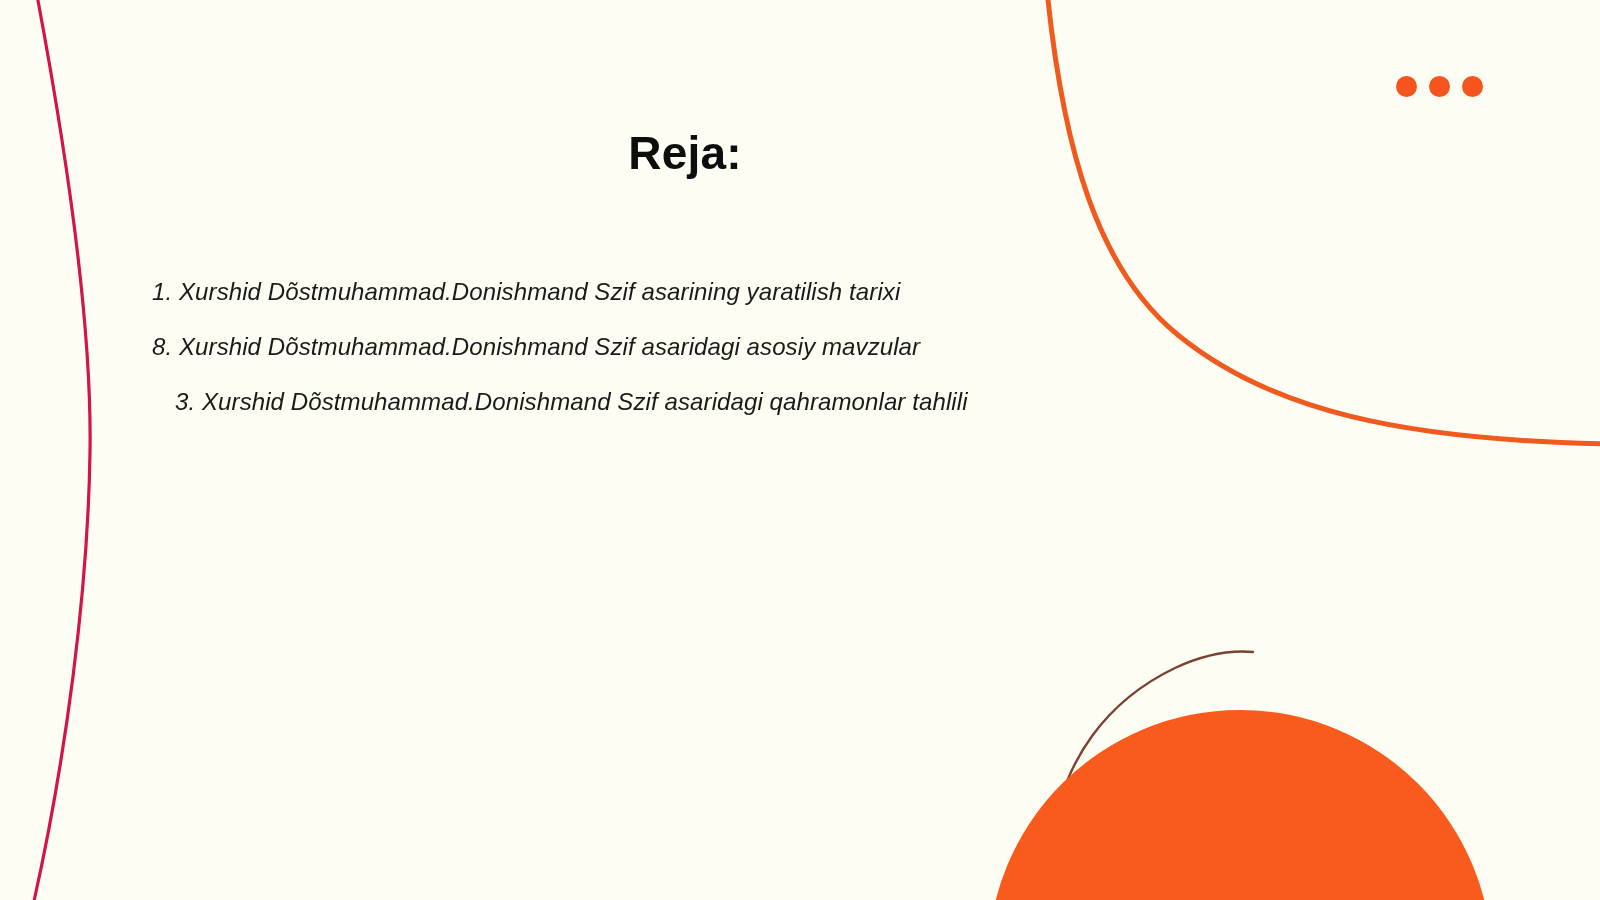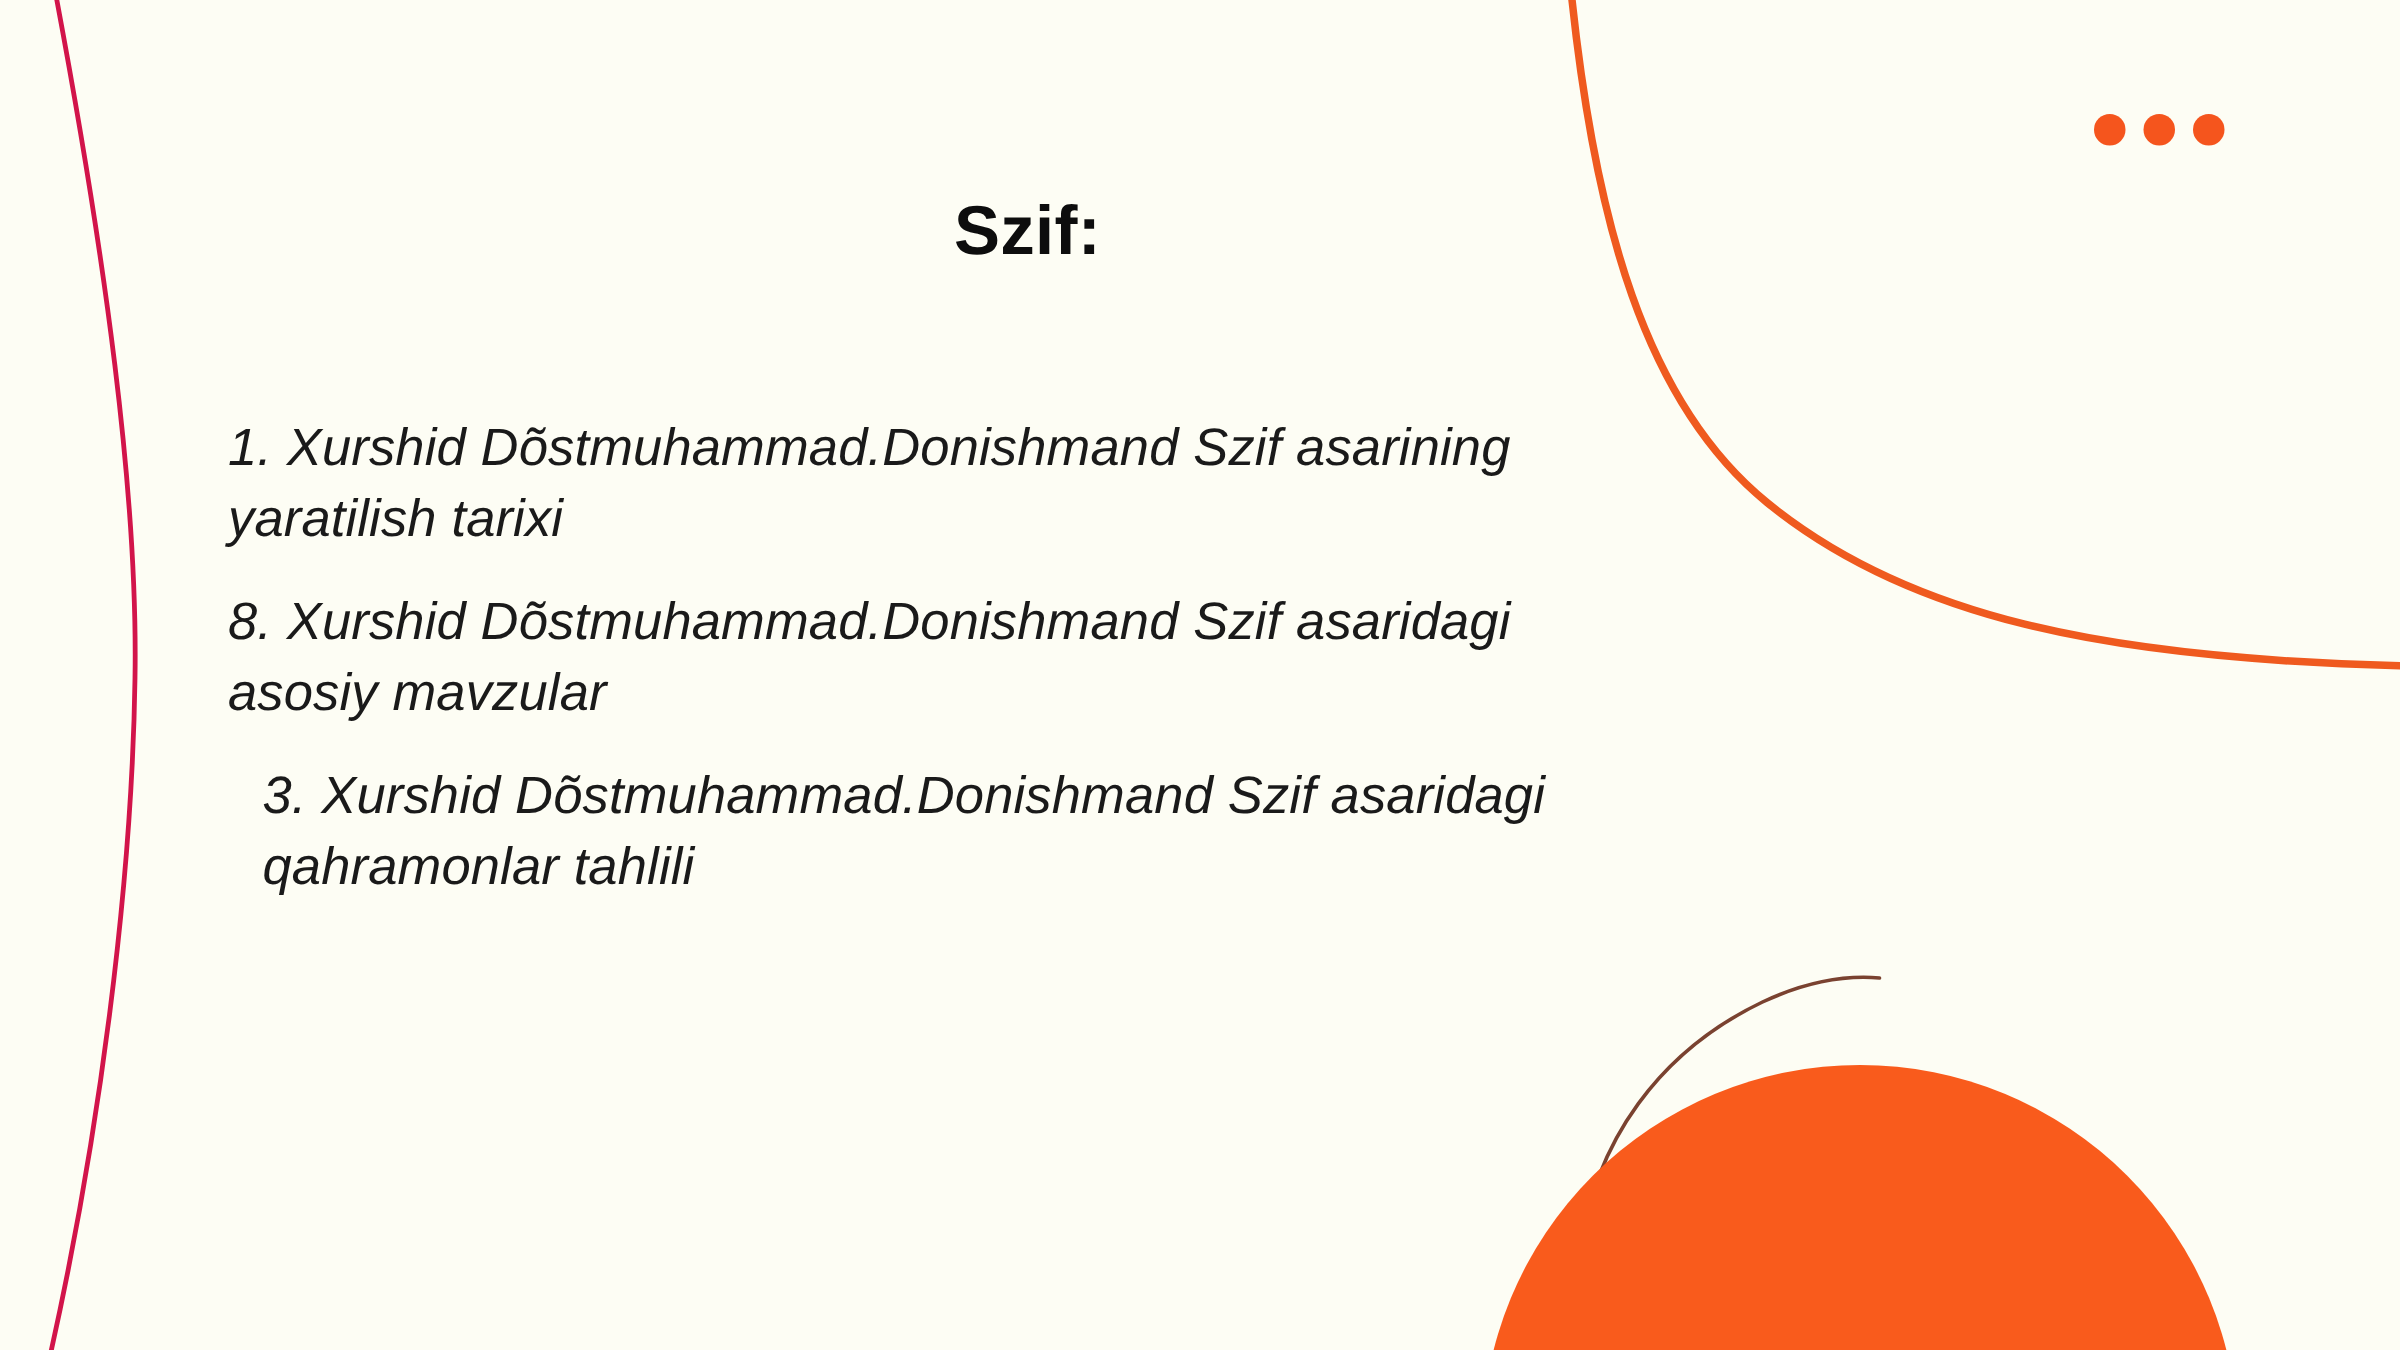--- a/index.html
+++ b/index.html
@@ -47,21 +47,21 @@
 
   
   #plan-list {
     position: absolute;
     left: 152px;
     top: 276px;
     width: 960px;
   }
 
   .plan-item {
-    font-size: 35px;
+    font-size: 24px;
     font-style: italic;
     color: #1a1a1a;
     line-height: 1.33;
     margin-bottom: 23px;
     letter-spacing: 0.1px;
   }
   .plan-item:last-child { margin-bottom: 0; margin-left: 23px; }
 
   
   #dots {
@@ -93,21 +93,21 @@
 
     <circle cx="1240" cy="962" r="252" fill="#f95b1c"></circle>
   </svg>
 
   <div id="dots">
     <span class="dot"></span>
     <span class="dot"></span>
     <span class="dot"></span>
   </div>
 
-  <div id="title">Szif:</div>
+  <div id="title">Reja:</div>
 
   <div id="plan-list">
     <div class="plan-item">1. Xurshid Dõstmuhammad.Donishmand Szif asarining yaratilish tarixi</div>
     <div class="plan-item">8. Xurshid Dõstmuhammad.Donishmand Szif asaridagi asosiy mavzular</div>
     <div class="plan-item">3. Xurshid Dõstmuhammad.Donishmand Szif asaridagi qahramonlar tahlili</div>
   </div>
 
 </div>
 
 </body></html>

